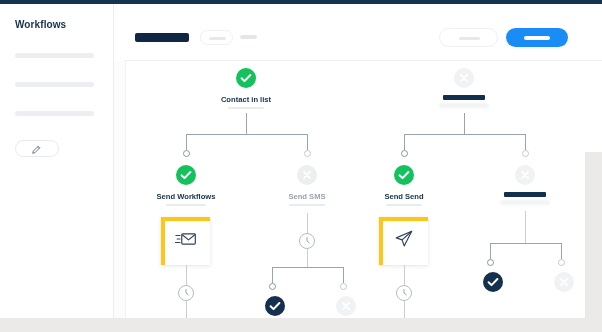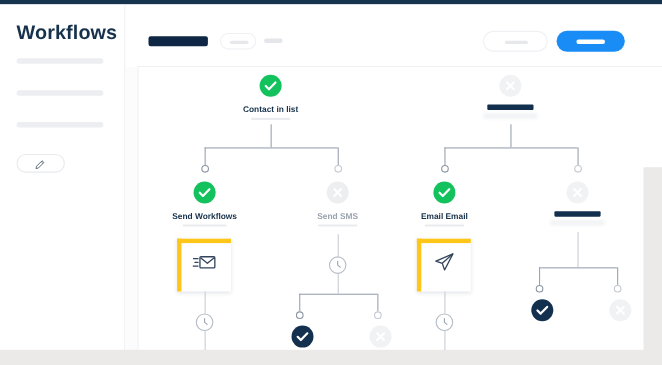--- a/index.html
+++ b/index.html
@@ -9,21 +9,21 @@
     font-family:"Liberation Sans", sans-serif;
     -webkit-font-smoothing:antialiased;
   }
   #app{position:relative;width:602px;height:332px;background:#ffffff;overflow:hidden;}
 
   
   .topstrip{position:absolute;left:0;top:0;width:602px;height:4px;background:#17344f;}
 
   
   .sidebar{position:absolute;left:0;top:4px;width:114px;height:328px;background:#ffffff;}
-  .sidebar-title{position:absolute;left:15px;top:15px;font-size:18px;font-weight:bold;color:#16314b;letter-spacing:.1px;}
+  .sidebar-title{position:absolute;left:15px;top:15px;font-size:10px;font-weight:bold;color:#16314b;letter-spacing:.1px;}
   .side-bar-ph{position:absolute;left:15px;height:5px;border-radius:3px;background:#eceef1;}
   .sbp1{top:49px;width:79px;}
   .sbp2{top:78px;width:79px;}
   .sbp3{top:107px;width:79px;}
   .edit-pill{position:absolute;left:15px;top:136px;width:44px;height:17px;border:1px solid #e8eaee;border-radius:9px;background:#fff;box-sizing:border-box;}
   .edit-pill svg{position:absolute;left:15px;top:4px;}
   .side-divider{position:absolute;left:113px;top:4px;width:1px;height:328px;background:#eceef1;}
 
   
   .header{position:absolute;left:114px;top:4px;width:488px;height:56px;background:#ffffff;}
@@ -196,21 +196,21 @@
     <div class="vline" style="left:290px;top:73px;height:16px;"></div>
     <div class="vline" style="left:411px;top:73px;height:16px;"></div>
     <div class="dot" style="left:287px;top:89px;"></div>
     <div class="dot dim" style="left:408px;top:89px;"></div>
 
     <div class="circ green" style="left:280px;top:104px;">
       <svg width="20" height="20" viewBox="0 0 20 20">
         <path d="M5.6 10.2l2.9 2.9 5.9-6.1" fill="none" stroke="#fff" stroke-width="2" stroke-linecap="round" stroke-linejoin="round"></path>
       </svg>
     </div>
-    <div class="node-label" style="left:255px;top:131px;width:70px;">Email Email</div>
+    <div class="node-label" style="left:255px;top:131px;width:70px;">Send Send</div>
     <div class="sub-ph" style="left:272px;top:143px;width:36px;"></div>
     <div class="card" style="left:265px;top:156px;">
       <div class="card-accent"></div>
       <span class="card-ico">
         <svg width="20" height="20" viewBox="0 0 22 22">
           <path d="M19.5 2.5L2.5 9.8l6.4 2.2 2.3 6.6z" fill="none" stroke="#32435c" stroke-width="1.3" stroke-linejoin="round"></path>
           <path d="M19.5 2.5L8.9 12" fill="none" stroke="#32435c" stroke-width="1.3" stroke-linejoin="round"></path>
         </svg>
       </span>
     </div>

